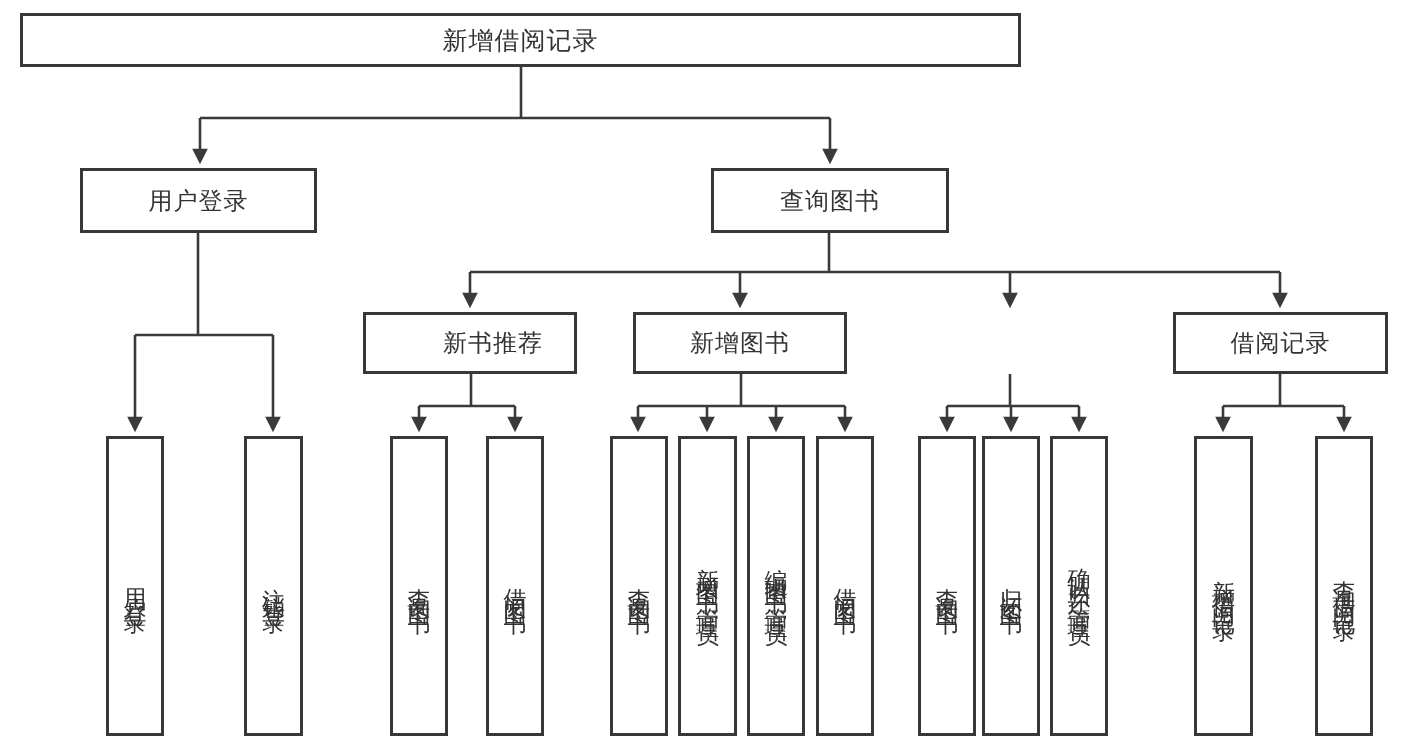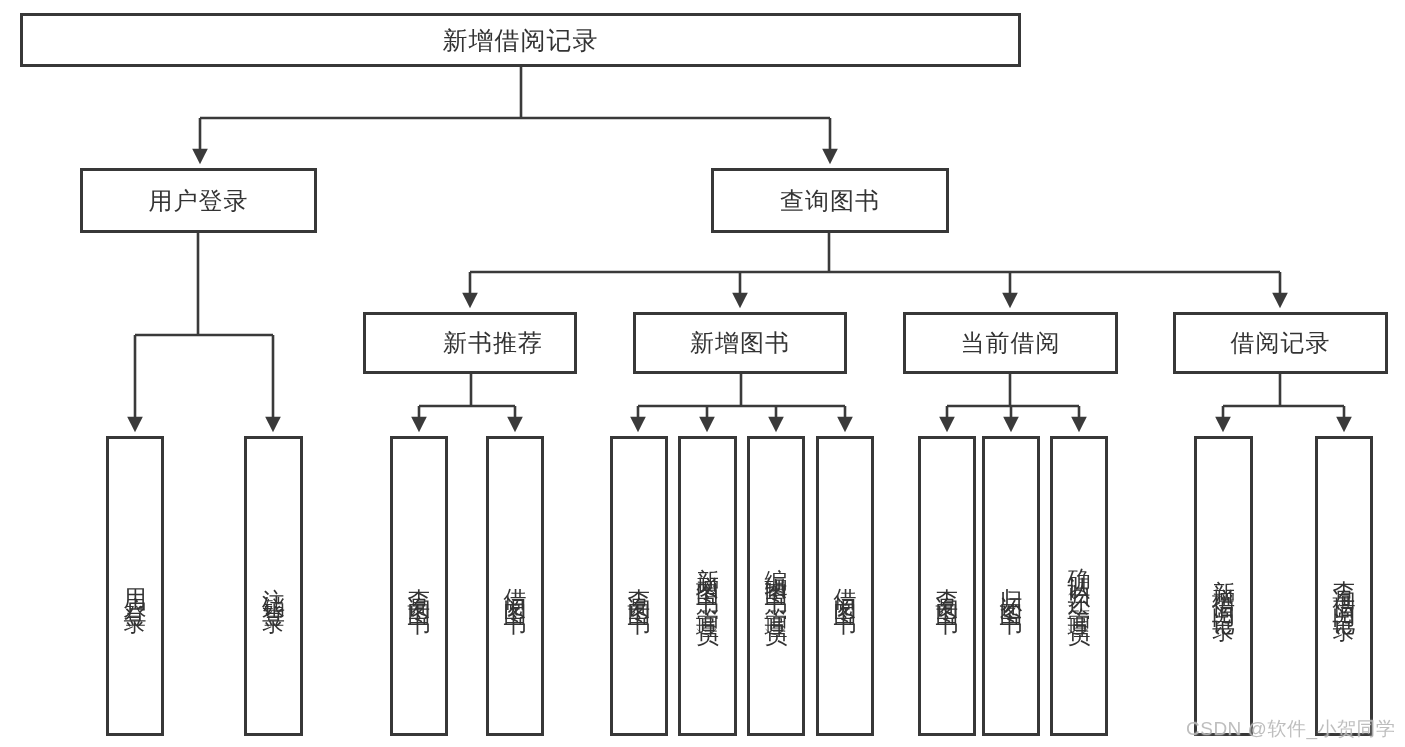--- a/index.html
+++ b/index.html
@@ -154,21 +154,20 @@
     </g>
   </svg>
 
   <div class="node h root n-root">新增借阅记录</div>
 
   <div class="node h n-userlogin">用户登录</div>
   <div class="node h n-bookmgmt">查询图书</div>
 
   <div class="node h n-newrec">新书推荐</div>
   <div class="node h n-bookborrow">新增图书</div>
-  <div class="node h n-curborrow">当前借阅</div>
   <div class="node h n-records">借阅记录</div>
 
   <div class="node leaf l-userlogin">
     <span class="vtext">用户登录</span>
   </div>
   <div class="node leaf l-logout">
     <span class="vtext">注销登录</span>
   </div>
 
   <div class="node leaf l-rec-query">
@@ -201,15 +200,14 @@
     <span class="vtext">确认归还（管理员）</span>
   </div>
 
   <div class="node leaf l-br-add">
     <span class="vtext">新增借阅记录</span>
   </div>
   <div class="node leaf l-br-query">
     <span class="vtext">查询借阅记录</span>
   </div>
 
-  <div class="watermark">CSDN @软件_小贺同学</div>
 
 </div>
 
 </body></html>

